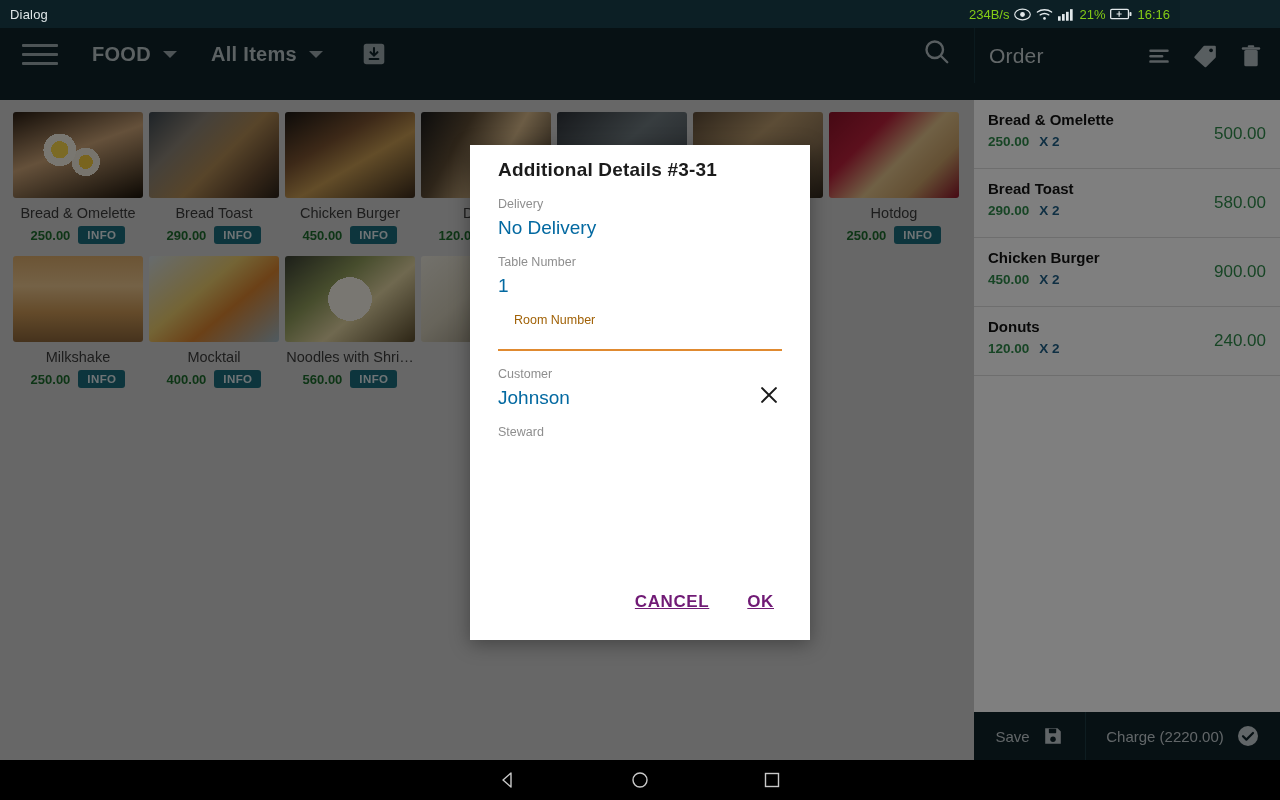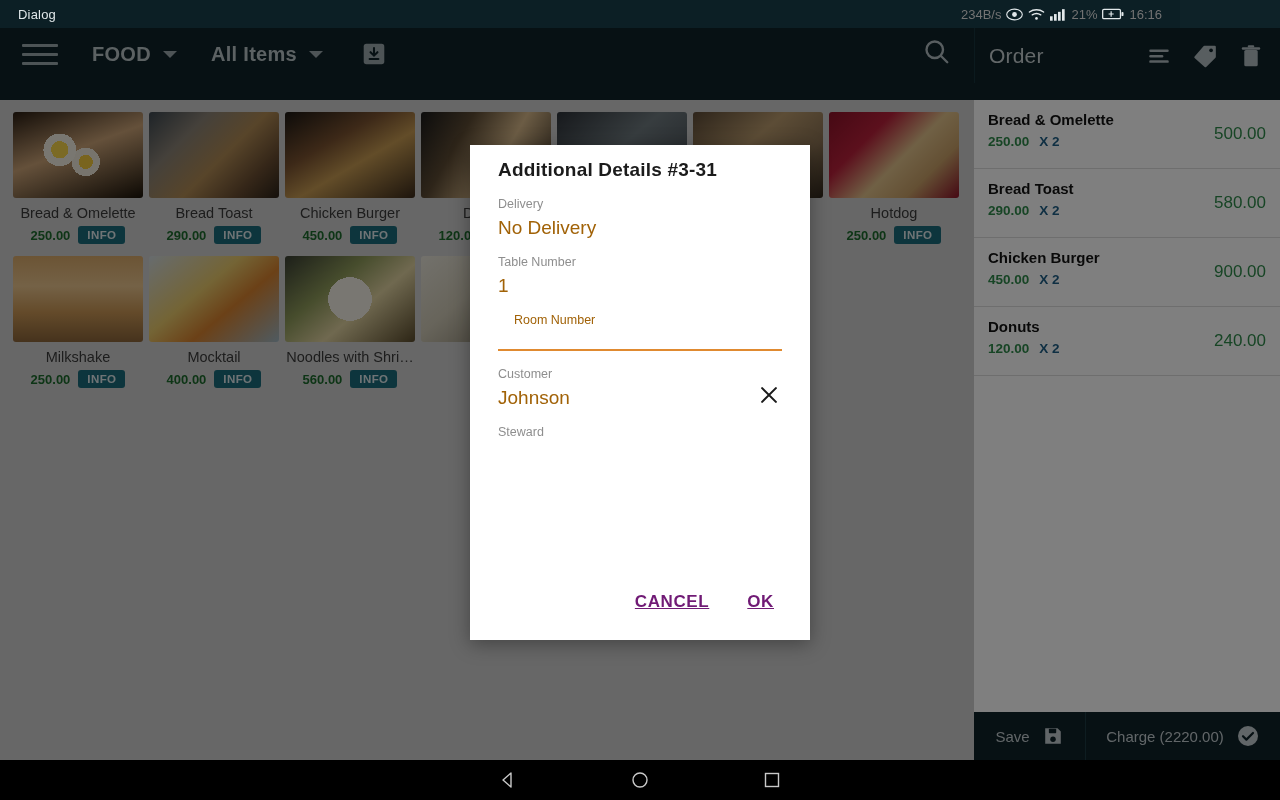--- a/index.html
+++ b/index.html
@@ -15,27 +15,27 @@
     background: #0e2228;
     overflow: hidden;
   }
 
   
   .statusbar {
     position: absolute; top: 0; left: 0;
     width: 1180px; height: 28px;
     background: #0c1f25;
     display: flex; align-items: center;
-    padding: 0 18px;
+    padding: 0 10px;
     color: #cfd8da;
     font-size: 13px;
   }
   .statusbar .sb-left { flex: 1; letter-spacing: .2px; color: #dfe6e8; }
   .statusbar .sb-right { display: flex; align-items: center; gap: 5px; }
-  .sb-text { font-size: 13px; color: #737373; }
+  .sb-text { font-size: 13px; color: #84cc16; }
   .icon-svg { display: block; }
 
   
   .toolbar {
     position: absolute; top: 28px; left: 0;
     width: 974px; height: 52px;
     background: #0e2228;
     display: flex; align-items: center;
     padding-left: 22px;
   }
@@ -173,21 +173,21 @@
     z-index: 50;
     padding: 14px 28px 0 28px;
     box-shadow: 0 4px 18px rgba(0,0,0,.35);
   }
   .dlg-title {
     font-size: 19px; font-weight: bold; color: #1b1b1b; letter-spacing: .2px;
   }
   .field { margin-top: 16px; }
   .field-label { font-size: 12.5px; color: #8e8e8e; }
   .field-label.focused { color: #a16207; margin-left: 16px; }
-  .field-value { font-size: 19px; color: #a16207; margin-top: 6px; }
+  .field-value { font-size: 19px; color: #0369a1; margin-top: 6px; }
   .field-underline { margin-top: 22px; height: 2px; background: #e08a30; }
   .field-row { display: flex; align-items: center; }
   .field-row .field-value { flex: 1; }
   .clear-x { width: 26px; height: 26px; cursor: pointer; display: flex; align-items: center; justify-content: center; }
   .dlg-actions {
     position: absolute; right: 28px; bottom: 22px;
     display: flex; align-items: center; gap: 22px;
   }
   .dlg-btn {
     color: #701a75; font-size: 17px; font-weight: bold;

